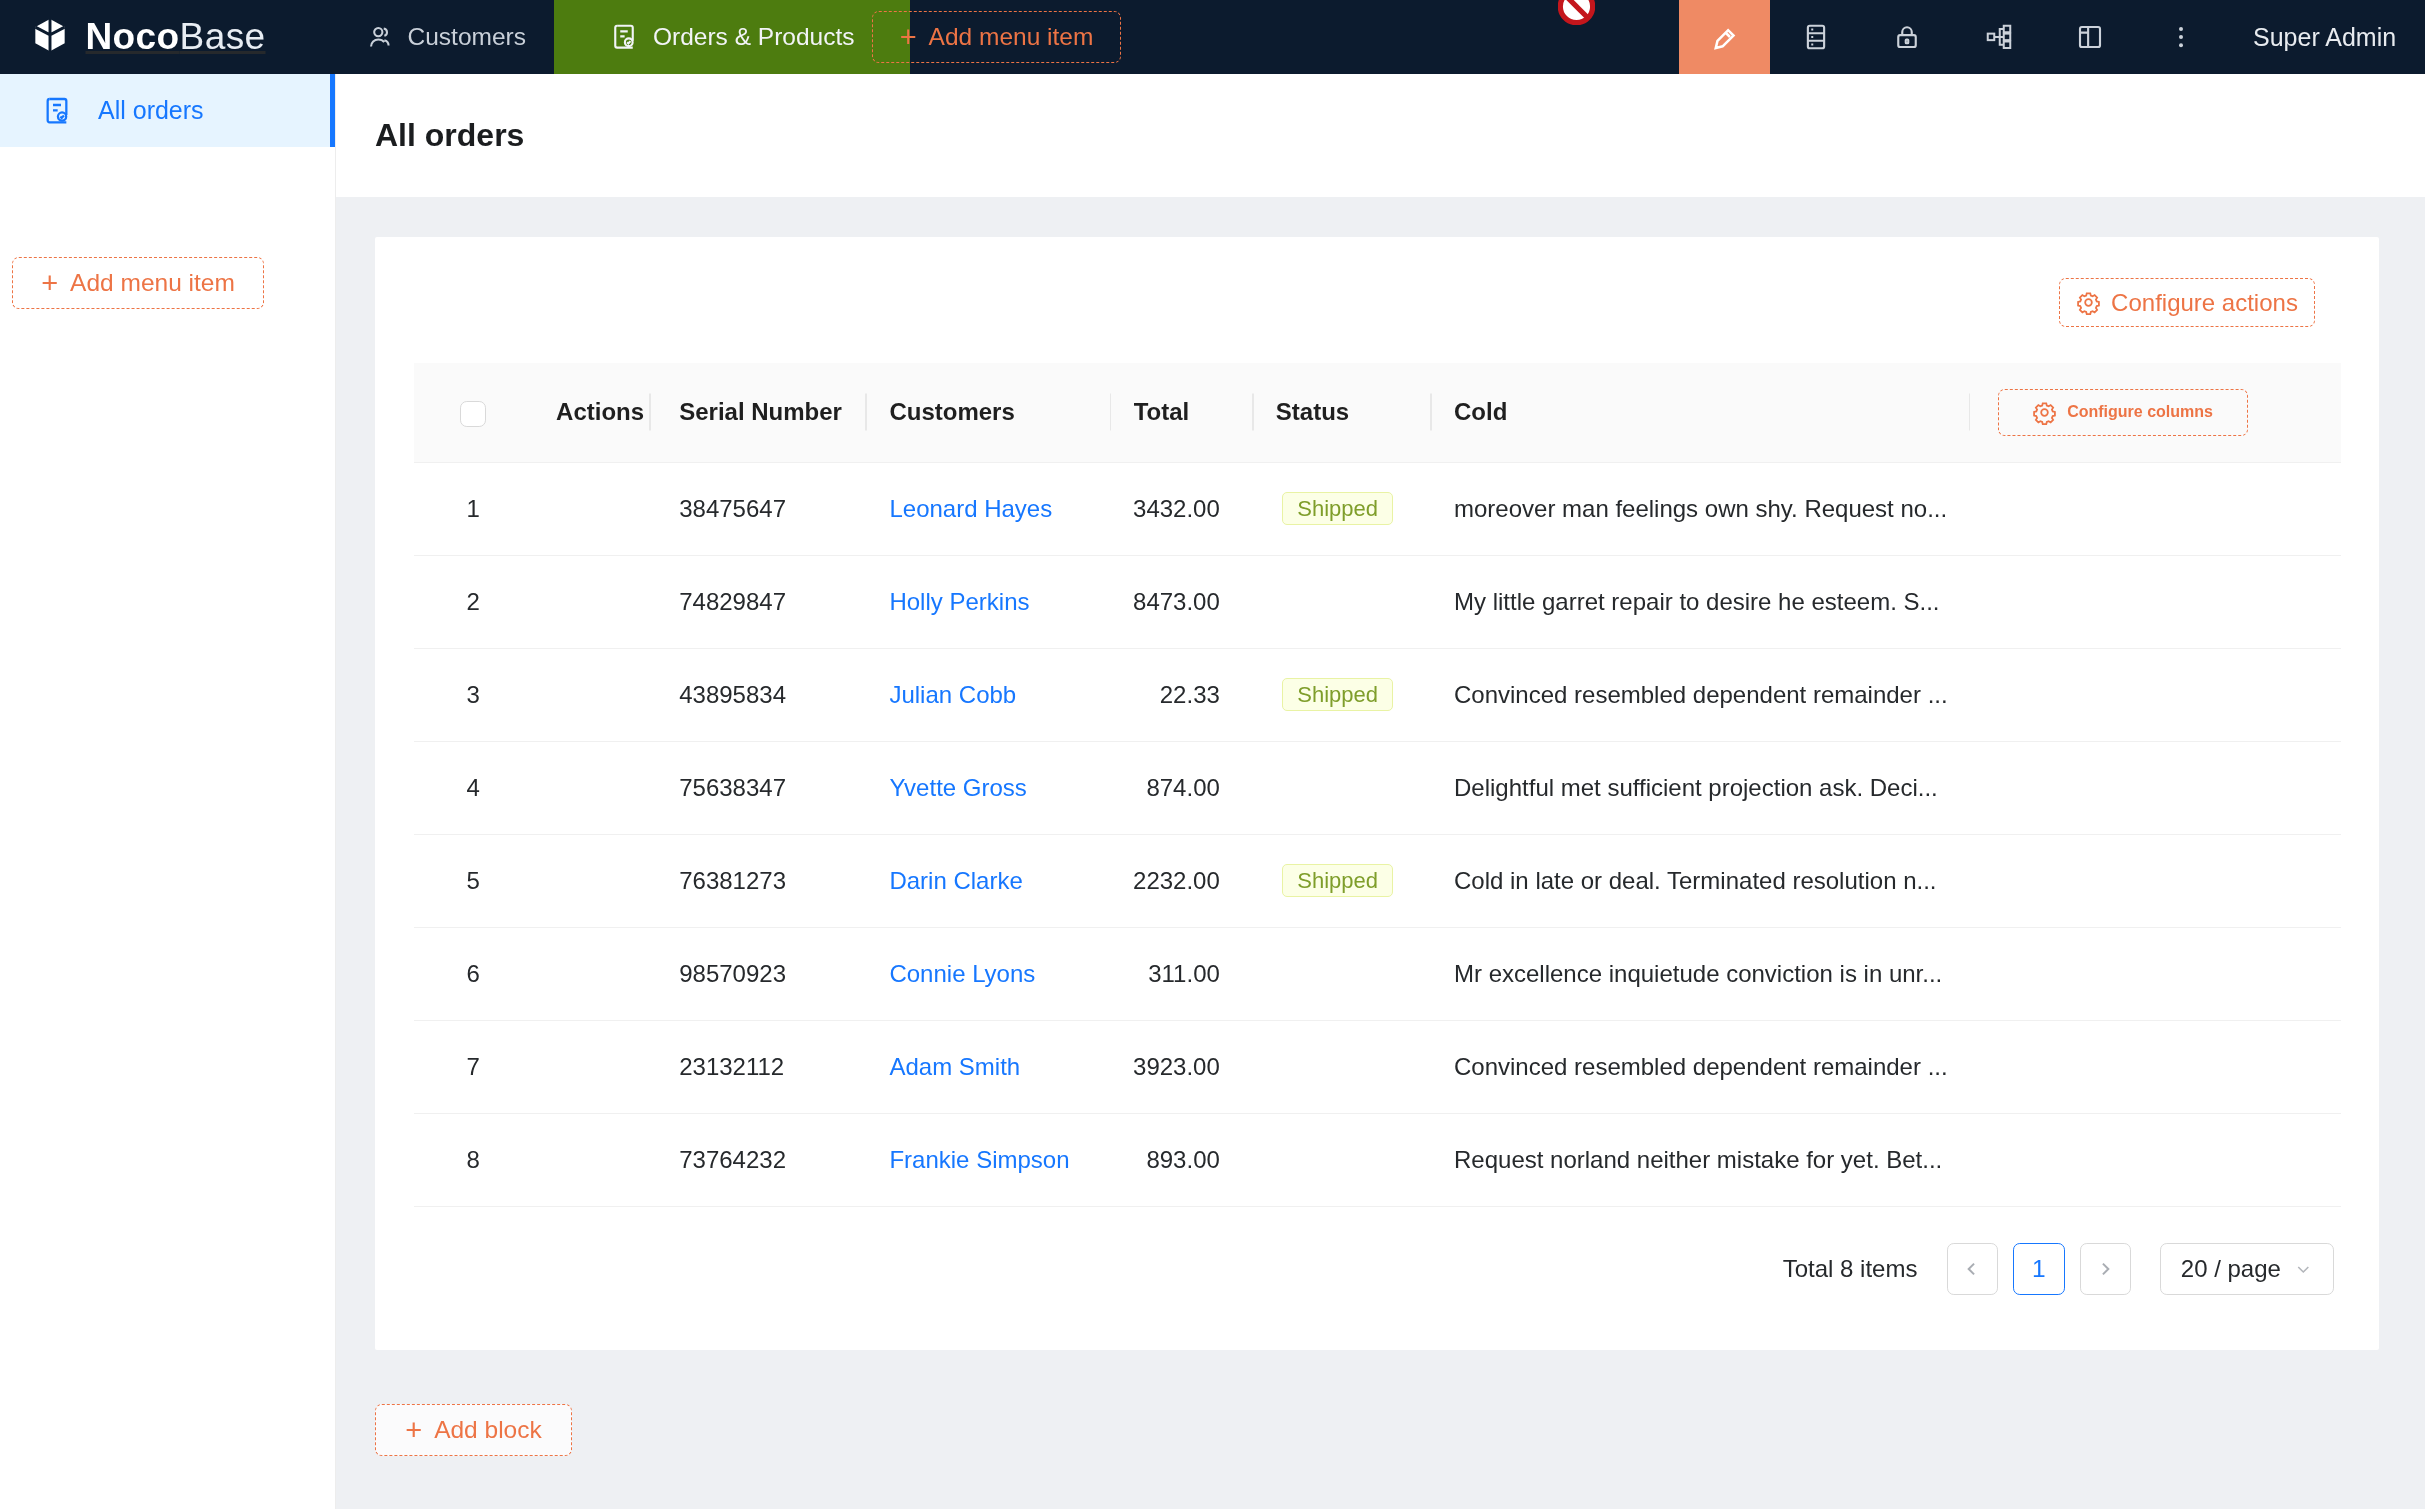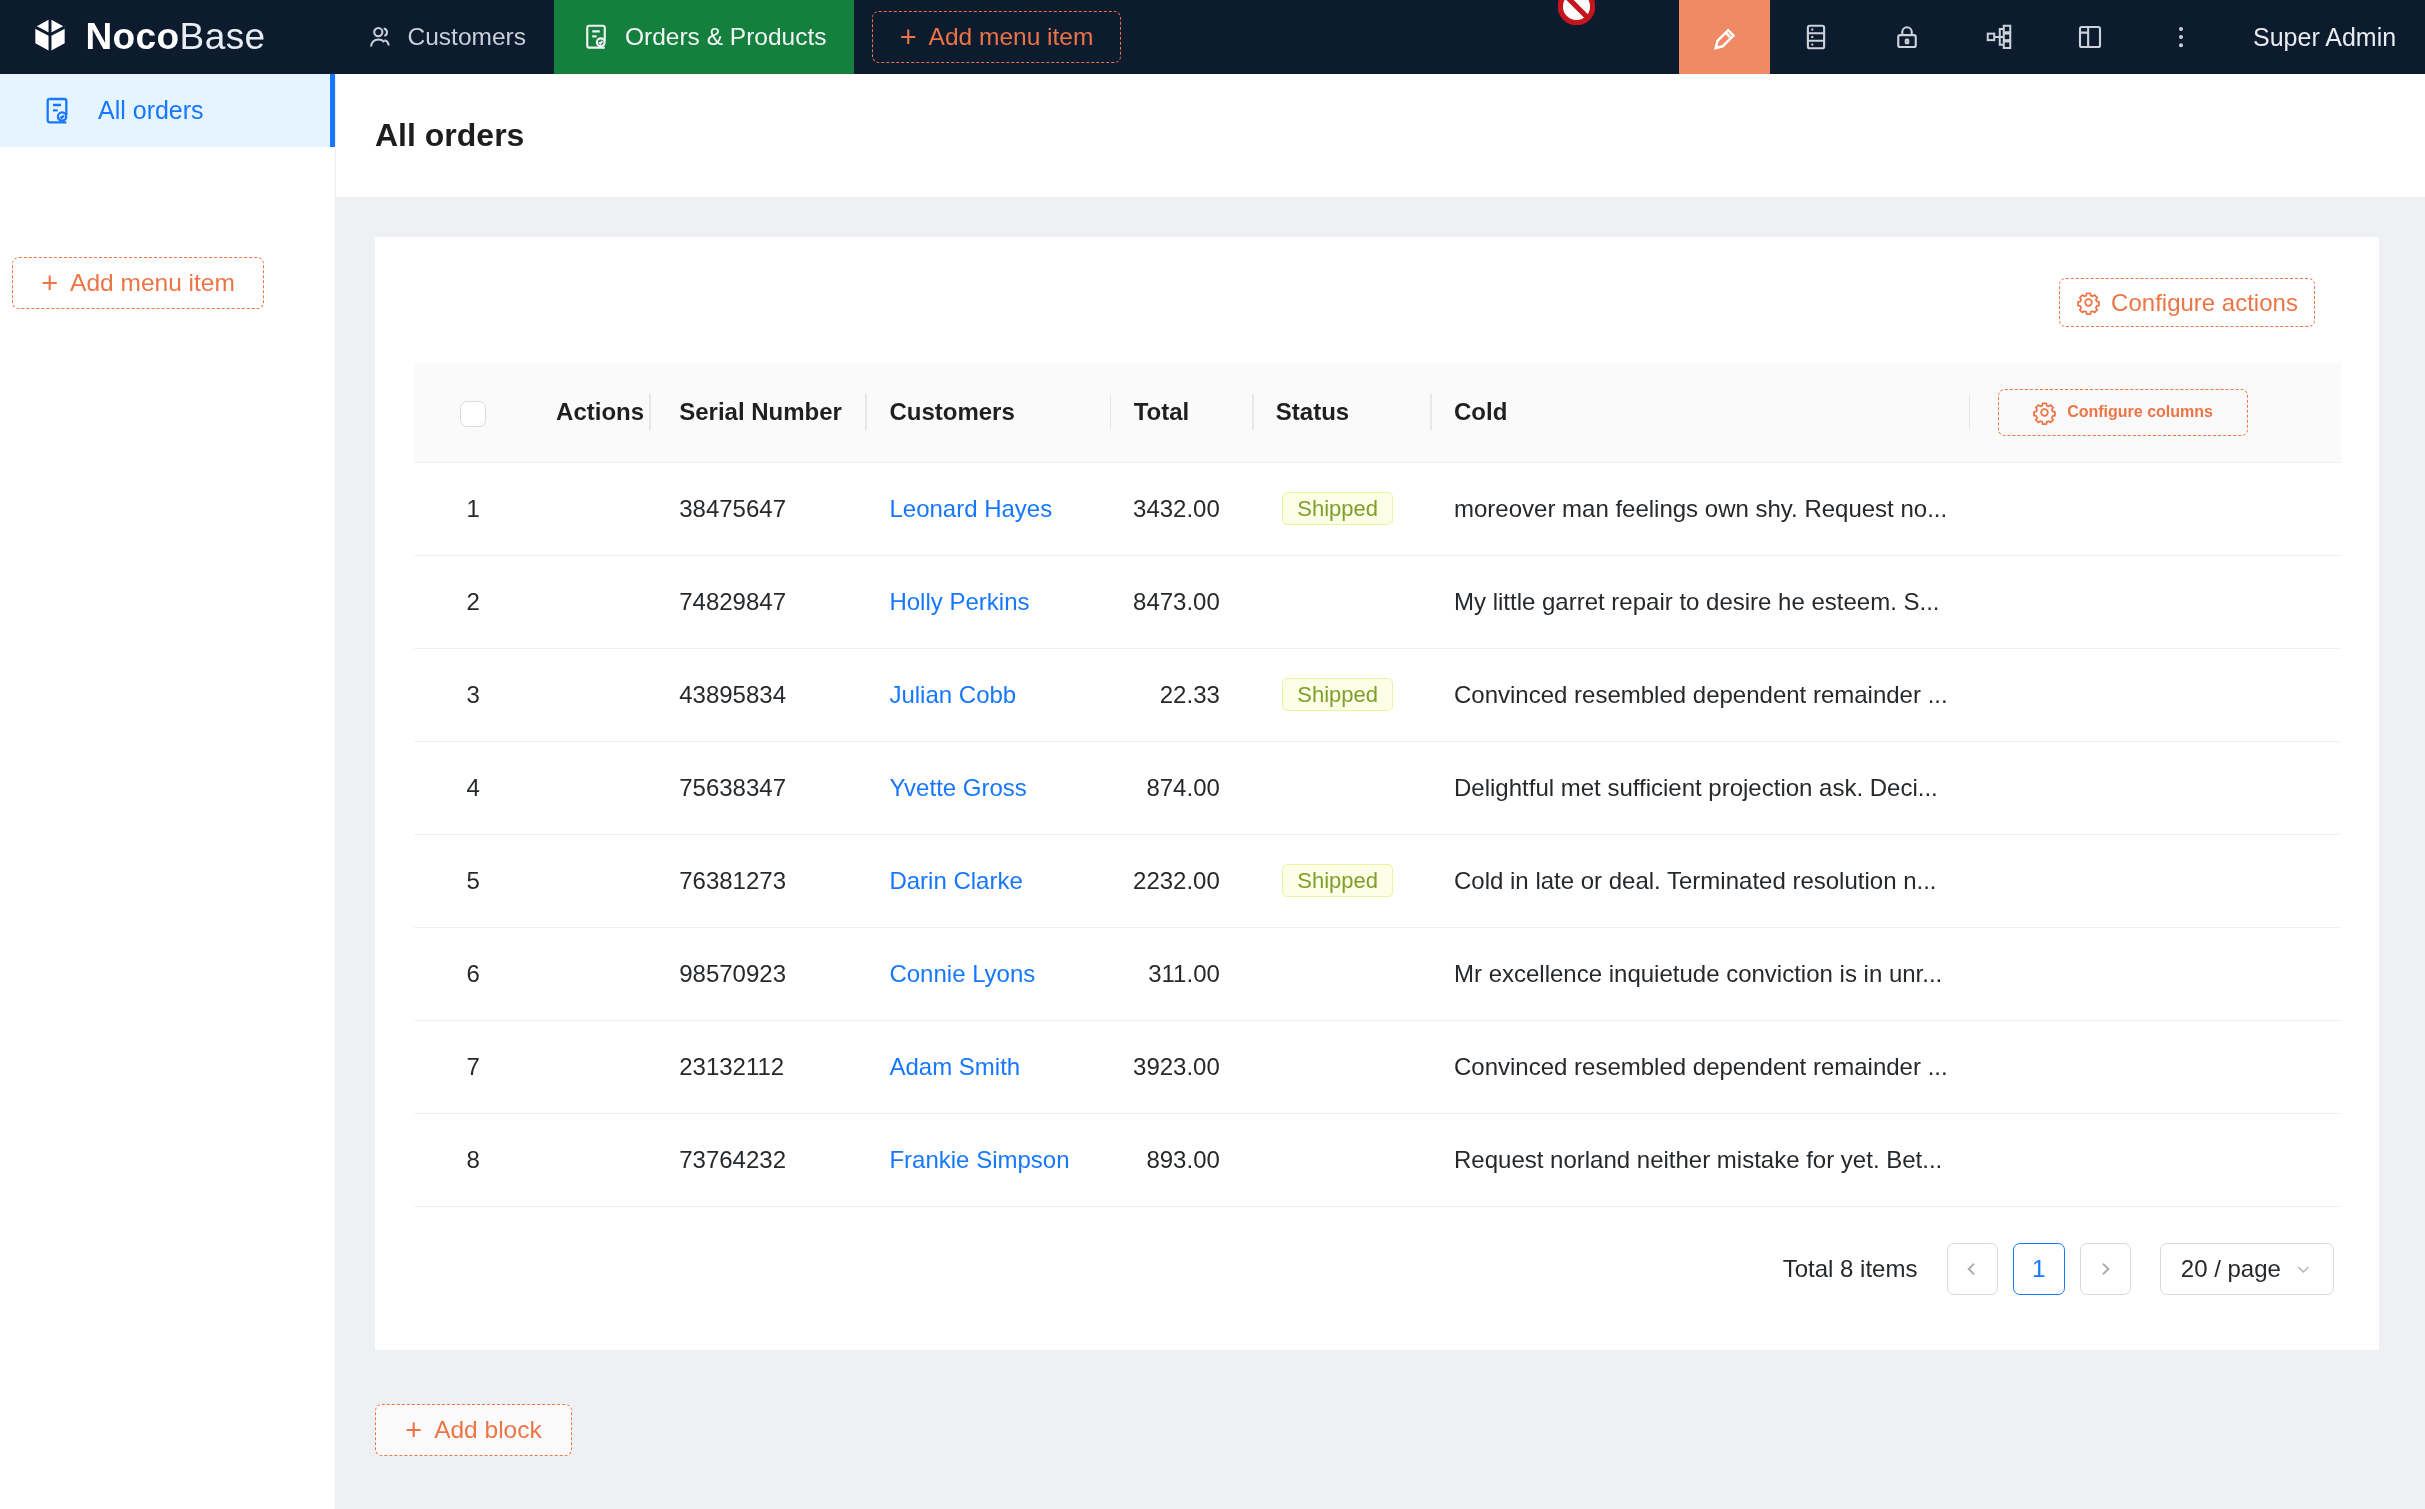--- a/index.html
+++ b/index.html
@@ -2,27 +2,27 @@
 <html style="font-size:13.5px"><head>
 <meta charset="utf-8">
 <style>
   * { margin:0; padding:0; box-sizing:border-box; }
   html,body { width:2426px; height:1509px; overflow:hidden; }
   body { font-family:"Liberation Sans", sans-serif; background:#eef0f3; color:#26292c; }
   #app { position:relative; width:2426px; height:1509px; }
 
   
   .topbar { position:absolute; left:0; top:0; width:2426px; height:74px; background:#0c1b2e; z-index:5; }
-  .logo { position:absolute; left:28px; top:0; height:74px; display:flex; align-items:center; gap:13.5px; }
+  .logo { position:absolute; left:28px; top:0; height:74px; display:flex; align-items:center; gap:13.5px;text-decoration:underline; }
   .logo .brand { font-size:37px; color:#ffffff; letter-spacing:0.4px; }
   .logo .brand b { font-weight:700; }
   .logo .brand span { font-weight:100; color:#e8edf3; }
   .nav-item { position:absolute; top:0; height:74px; display:flex; align-items:center; justify-content:center; gap:13.5px; font-size:24.5px; color:#c9d0d9; cursor:pointer; }
   .nav-customers { left:355px; width:181px; }
-  .nav-orders { left:554px; width:300px; background:#15803d; color:#f2f4f7; }
+  .nav-orders { left:554px; width:356px; background:#4d7c0f; color:#f2f4f7; }
   .dashed-btn { display:flex; align-items:center; justify-content:center; gap:12px; border:1.7px dashed #ed7445; border-radius:6.8px; color:#ed7445; font-size:24.5px; cursor:pointer; background:transparent; }
   .topbar-add { position:absolute; left:872px; top:11px; width:249px; height:52px; }
   .no-entry { position:absolute; left:1558px; top:-12px; width:37px; height:37px; z-index:9; }
   .tile { position:absolute; left:1679px; top:0; width:91px; height:74px; background:#ef8a64; display:flex; align-items:center; justify-content:center; cursor:pointer; }
   .tb-icon { position:absolute; top:0; height:74px; width:51px; display:flex; align-items:center; justify-content:center; color:#ccd2da; cursor:pointer; }
   .tb-icon svg { width:30px; height:30px; }
   .tbi-db { left:1790px; } .tbi-lock { left:1881px; } .tbi-sitemap { left:1973px; }
   .tbi-layout { left:2064px; } .tbi-more { left:2155px; }
   .tb-user { position:absolute; left:2253px; top:0; height:74px; display:flex; align-items:center; font-size:25px; color:#e8ebef; cursor:pointer; }
 

